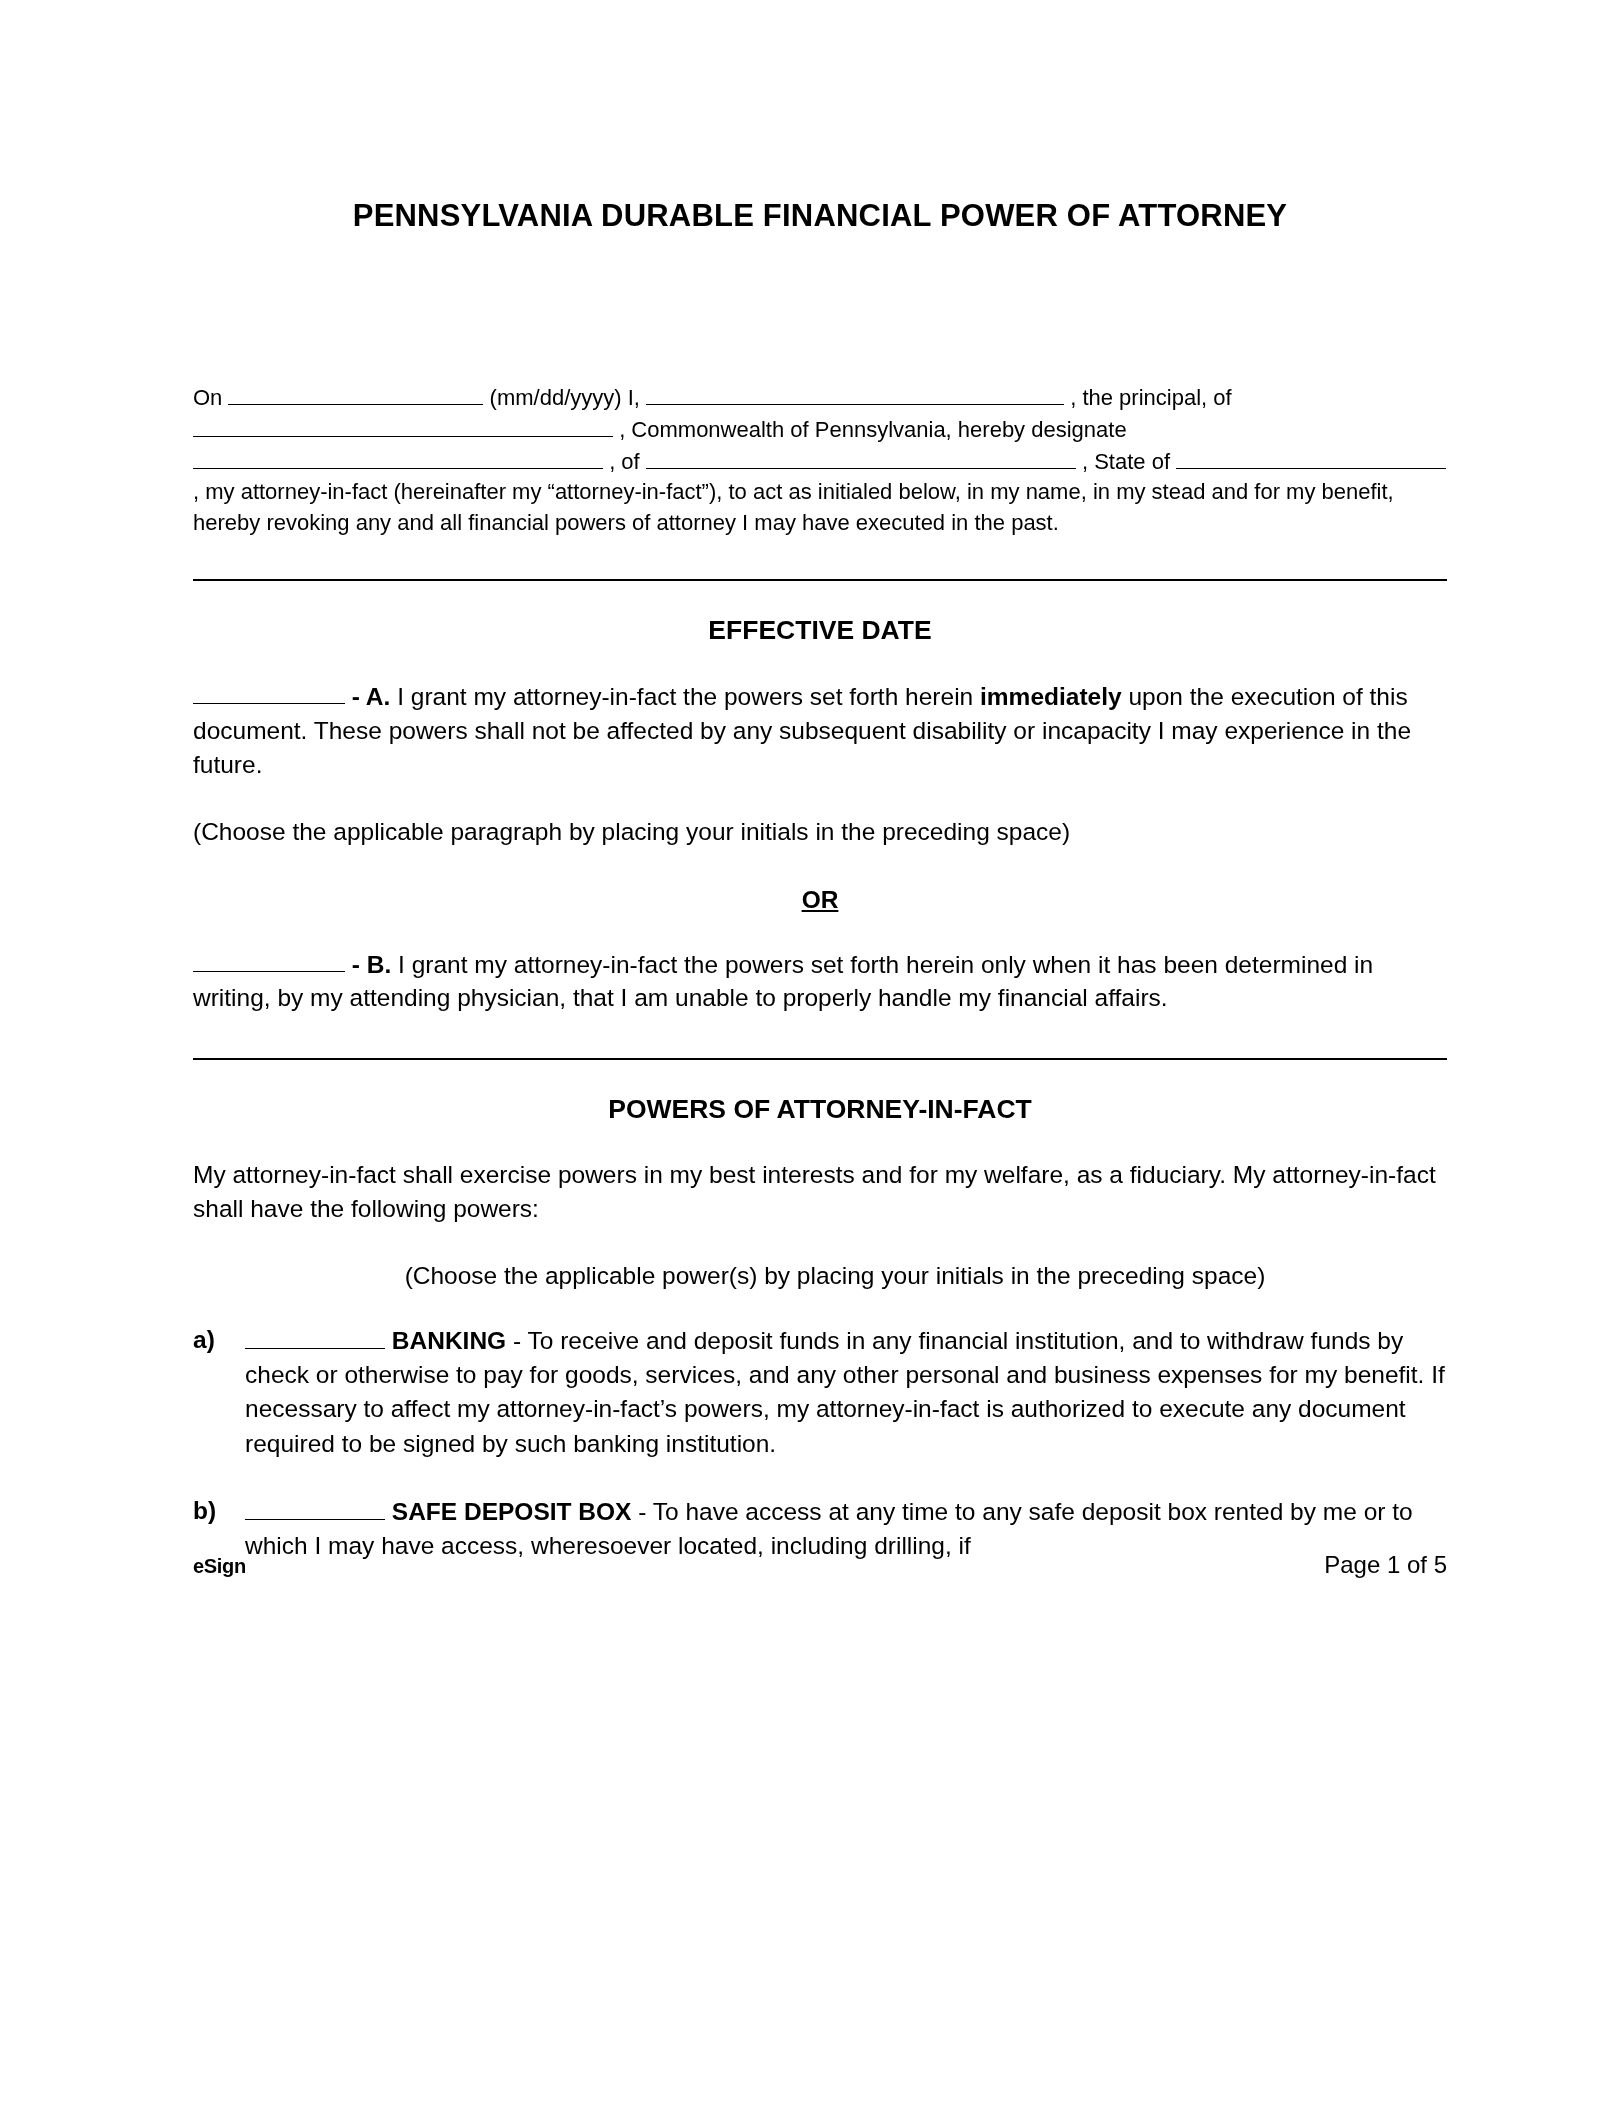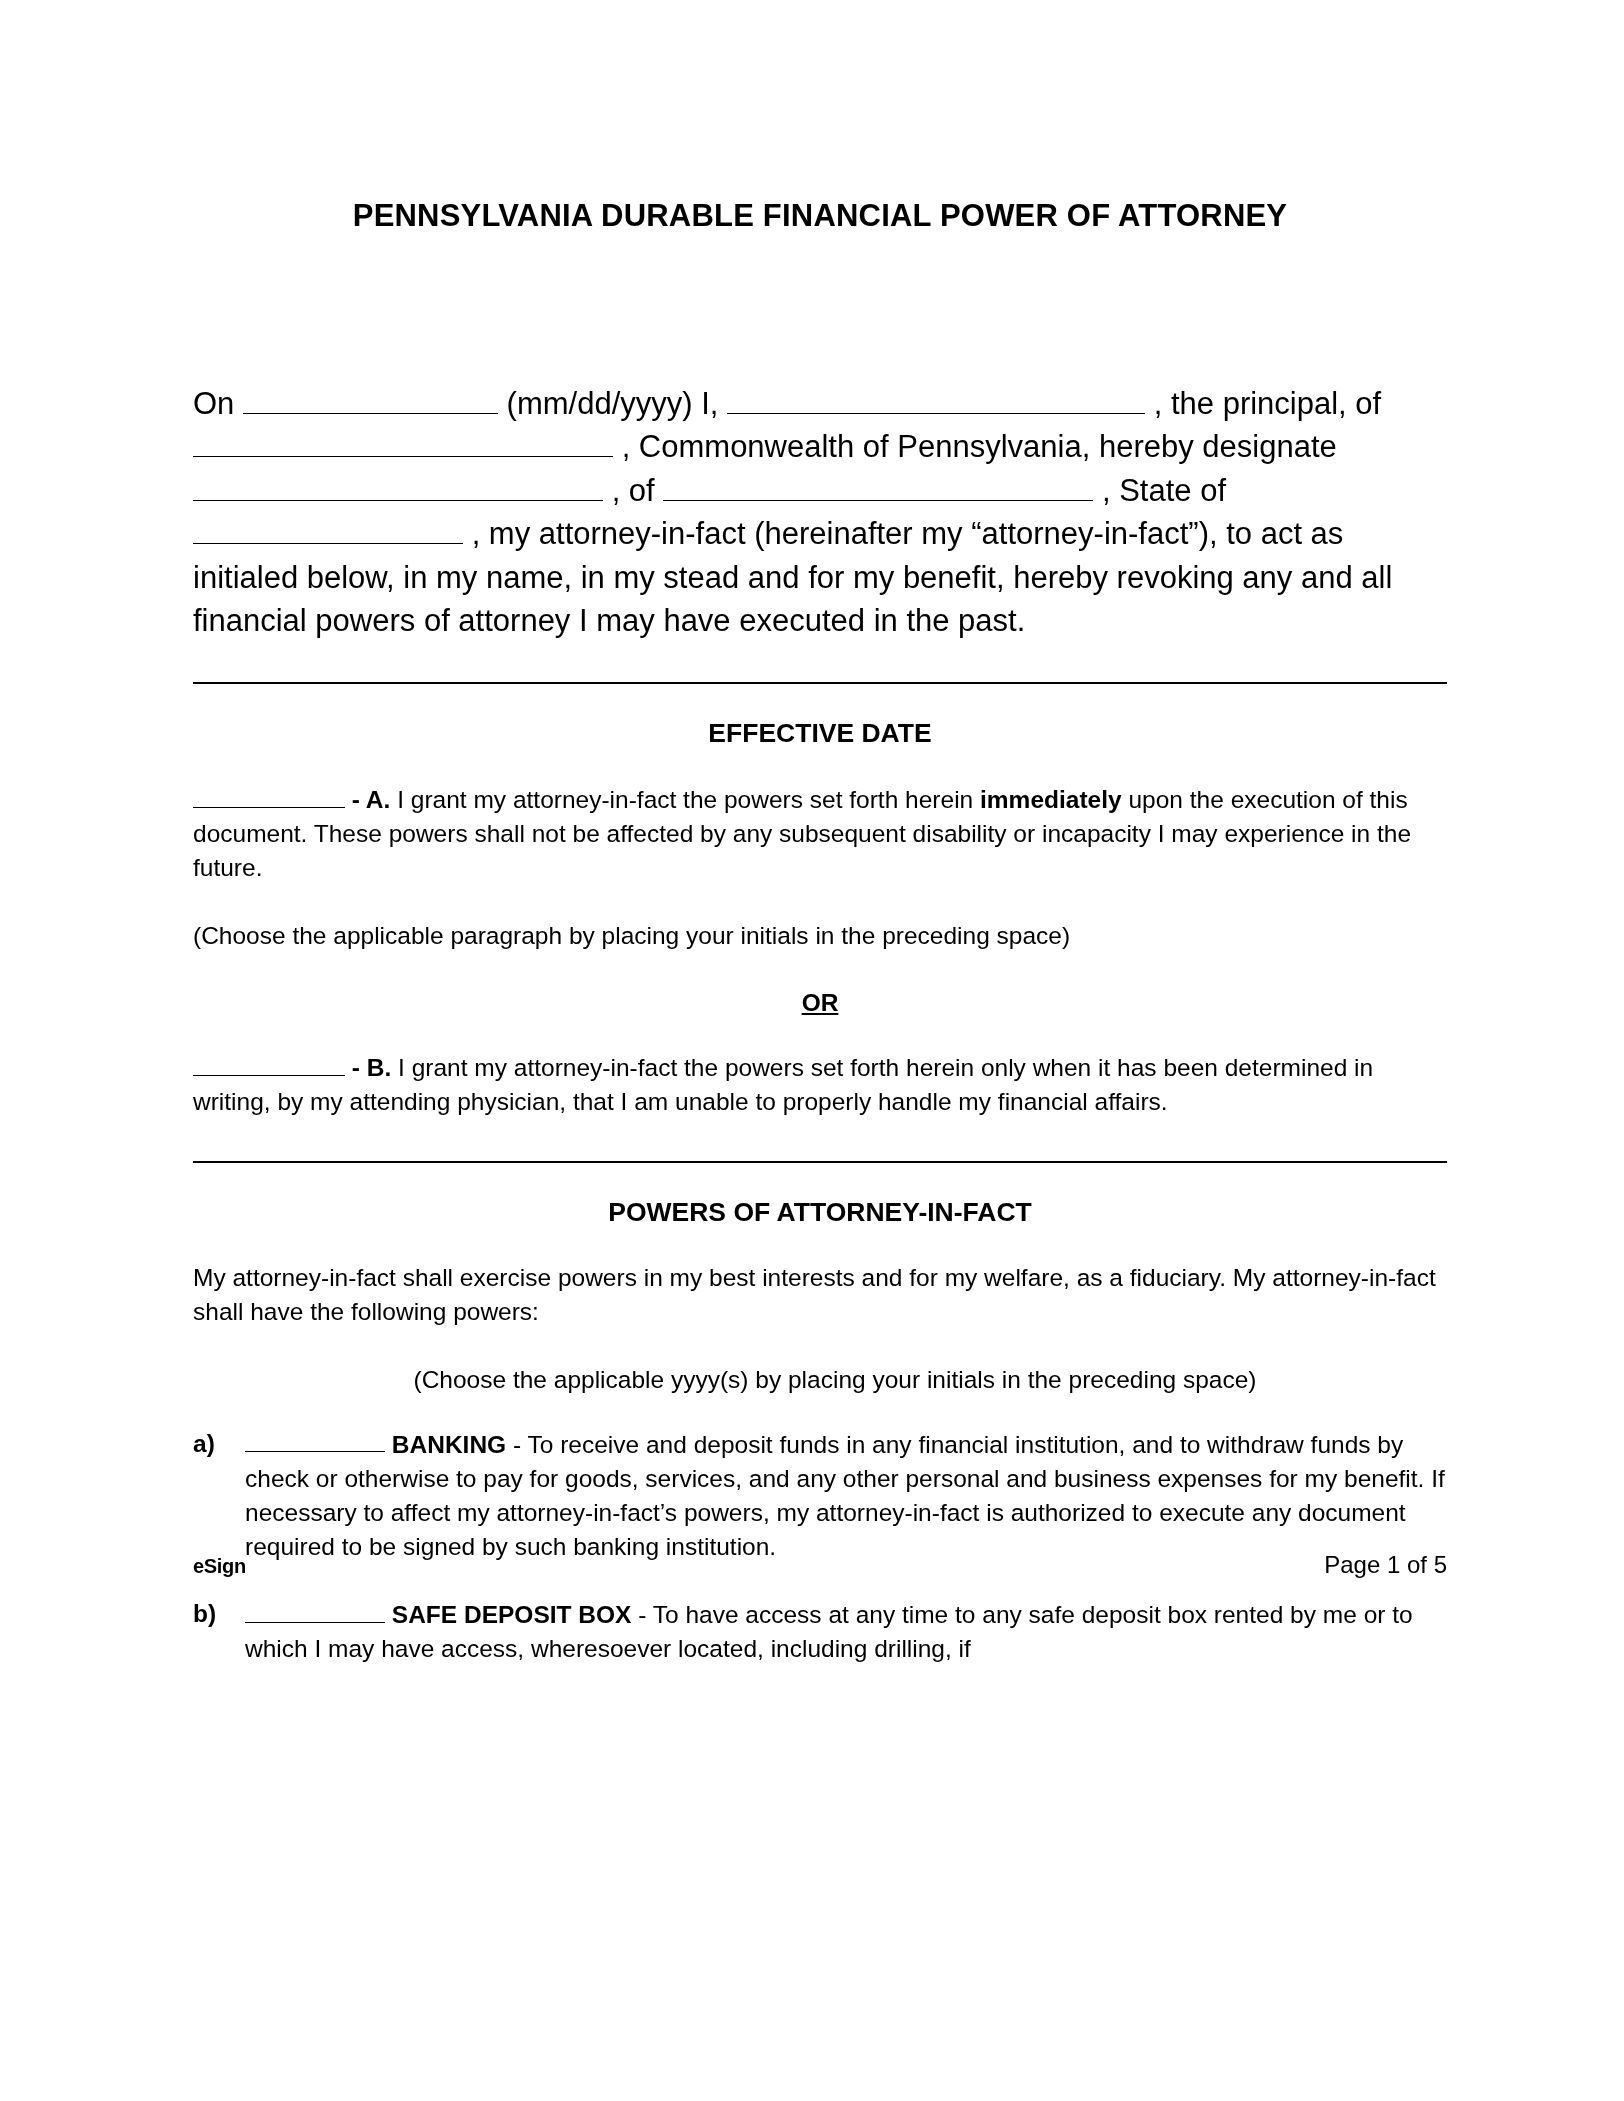--- a/index.html
+++ b/index.html
@@ -25,21 +25,21 @@
   }
   .doc-title {
     text-align: center;
     font-size: 31px;
     font-weight: bold;
     letter-spacing: 0.2px;
     margin: 48px 0 0 0;
   }
   .intro {
     margin-top: 148px;
-    font-size: 31px;
+    font-size: 22px;
     line-height: 1.40;
     text-align: left;
   }
   .intro .blank {
     display: inline-block;
     border-bottom: 1.6px solid #000;
     vertical-align: baseline;
     height: 1em;
   }
   .b1 { width: 255px; }
@@ -166,21 +166,21 @@
     <span class="bold">- B.</span>
     <span>I grant my attorney-in-fact the powers set forth herein only when it has been determined in writing, by my attending physician, that I am unable to properly handle my financial affairs.</span>
   </div>
 
   <hr class="rule" style="margin-top:42px">
 
   <div class="section-head">POWERS OF ATTORNEY-IN-FACT</div>
 
   <div class="para">My attorney-in-fact shall exercise powers in my best interests and for my welfare, as a fiduciary. My attorney-in-fact shall have the following powers:</div>
 
-  <div class="center-note">(Choose the applicable yyyy(s) by placing your initials in the preceding space)</div>
+  <div class="center-note">(Choose the applicable power(s) by placing your initials in the preceding space)</div>
 
   <div class="power-item">
     <span class="marker">a)</span>
     <span class="body">
       <span class="init-blank small"></span>
       <span class="bold">BANKING</span>
       <span>- To receive and deposit funds in any financial institution, and to withdraw funds by check or otherwise to pay for goods, services, and any other personal and business expenses for my benefit. If necessary to affect my attorney-in-fact’s powers, my attorney-in-fact is authorized to execute any document required to be signed by such banking institution.</span>
     </span>
   </div>
 

